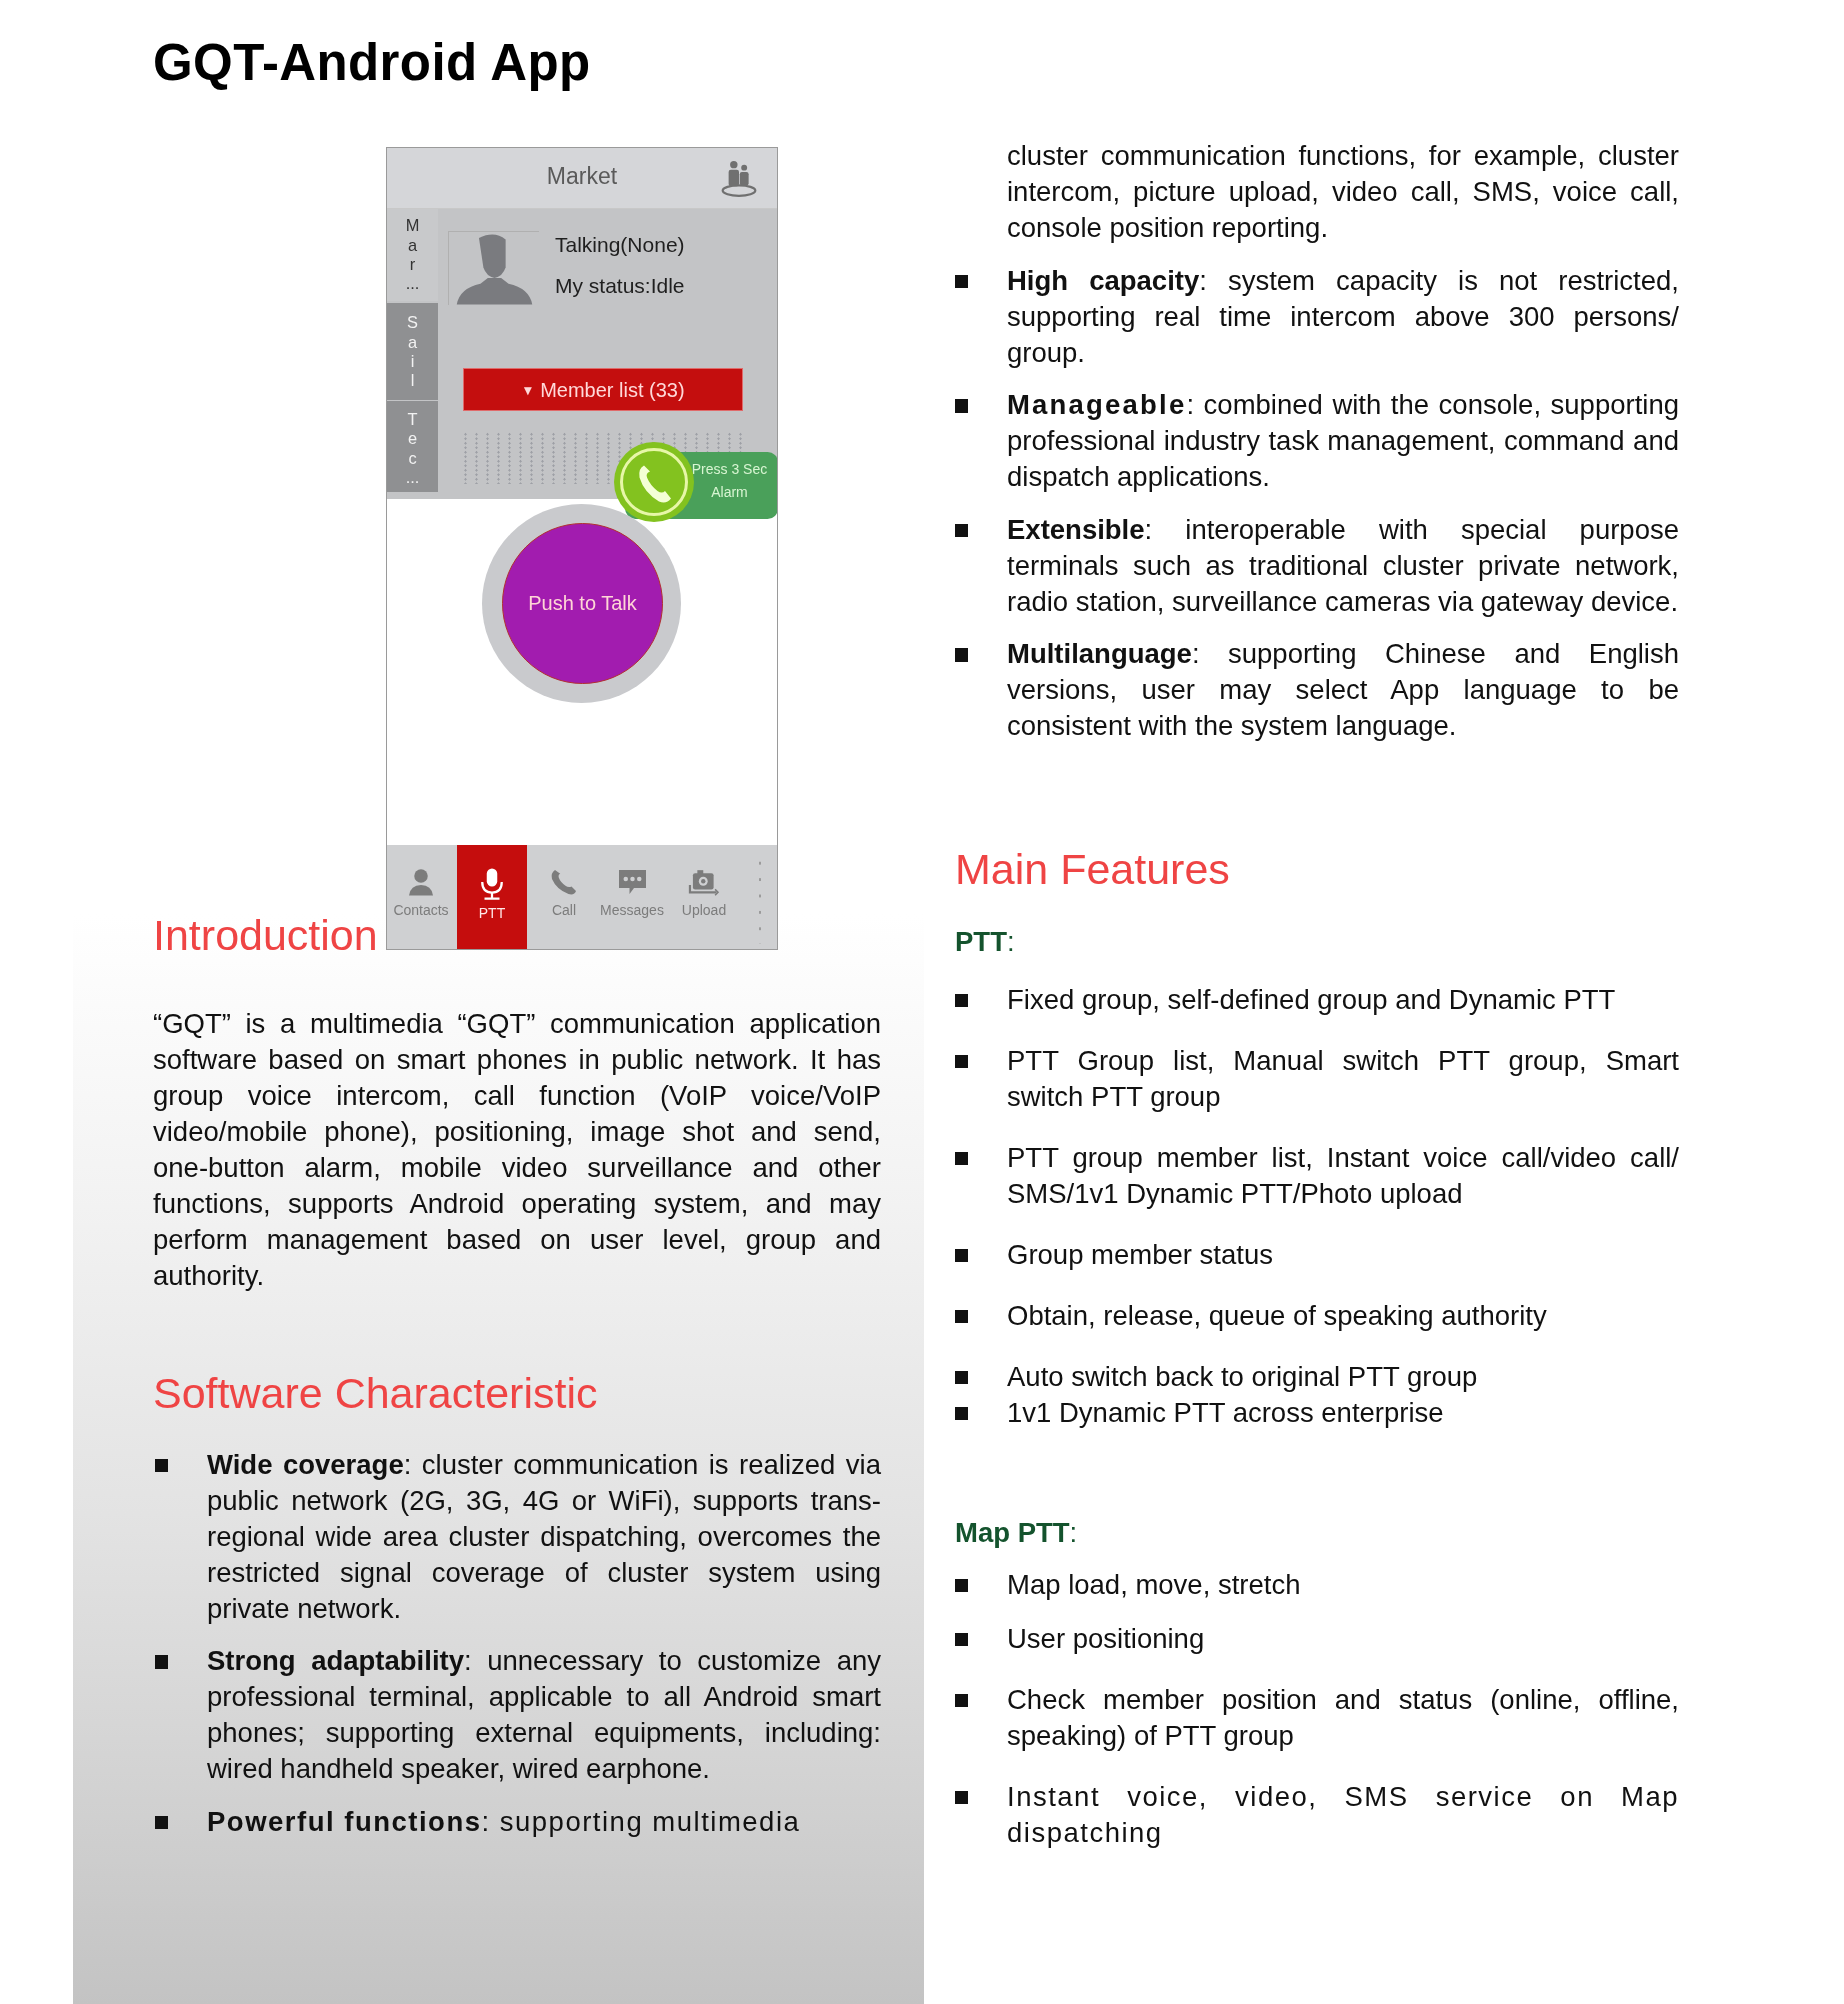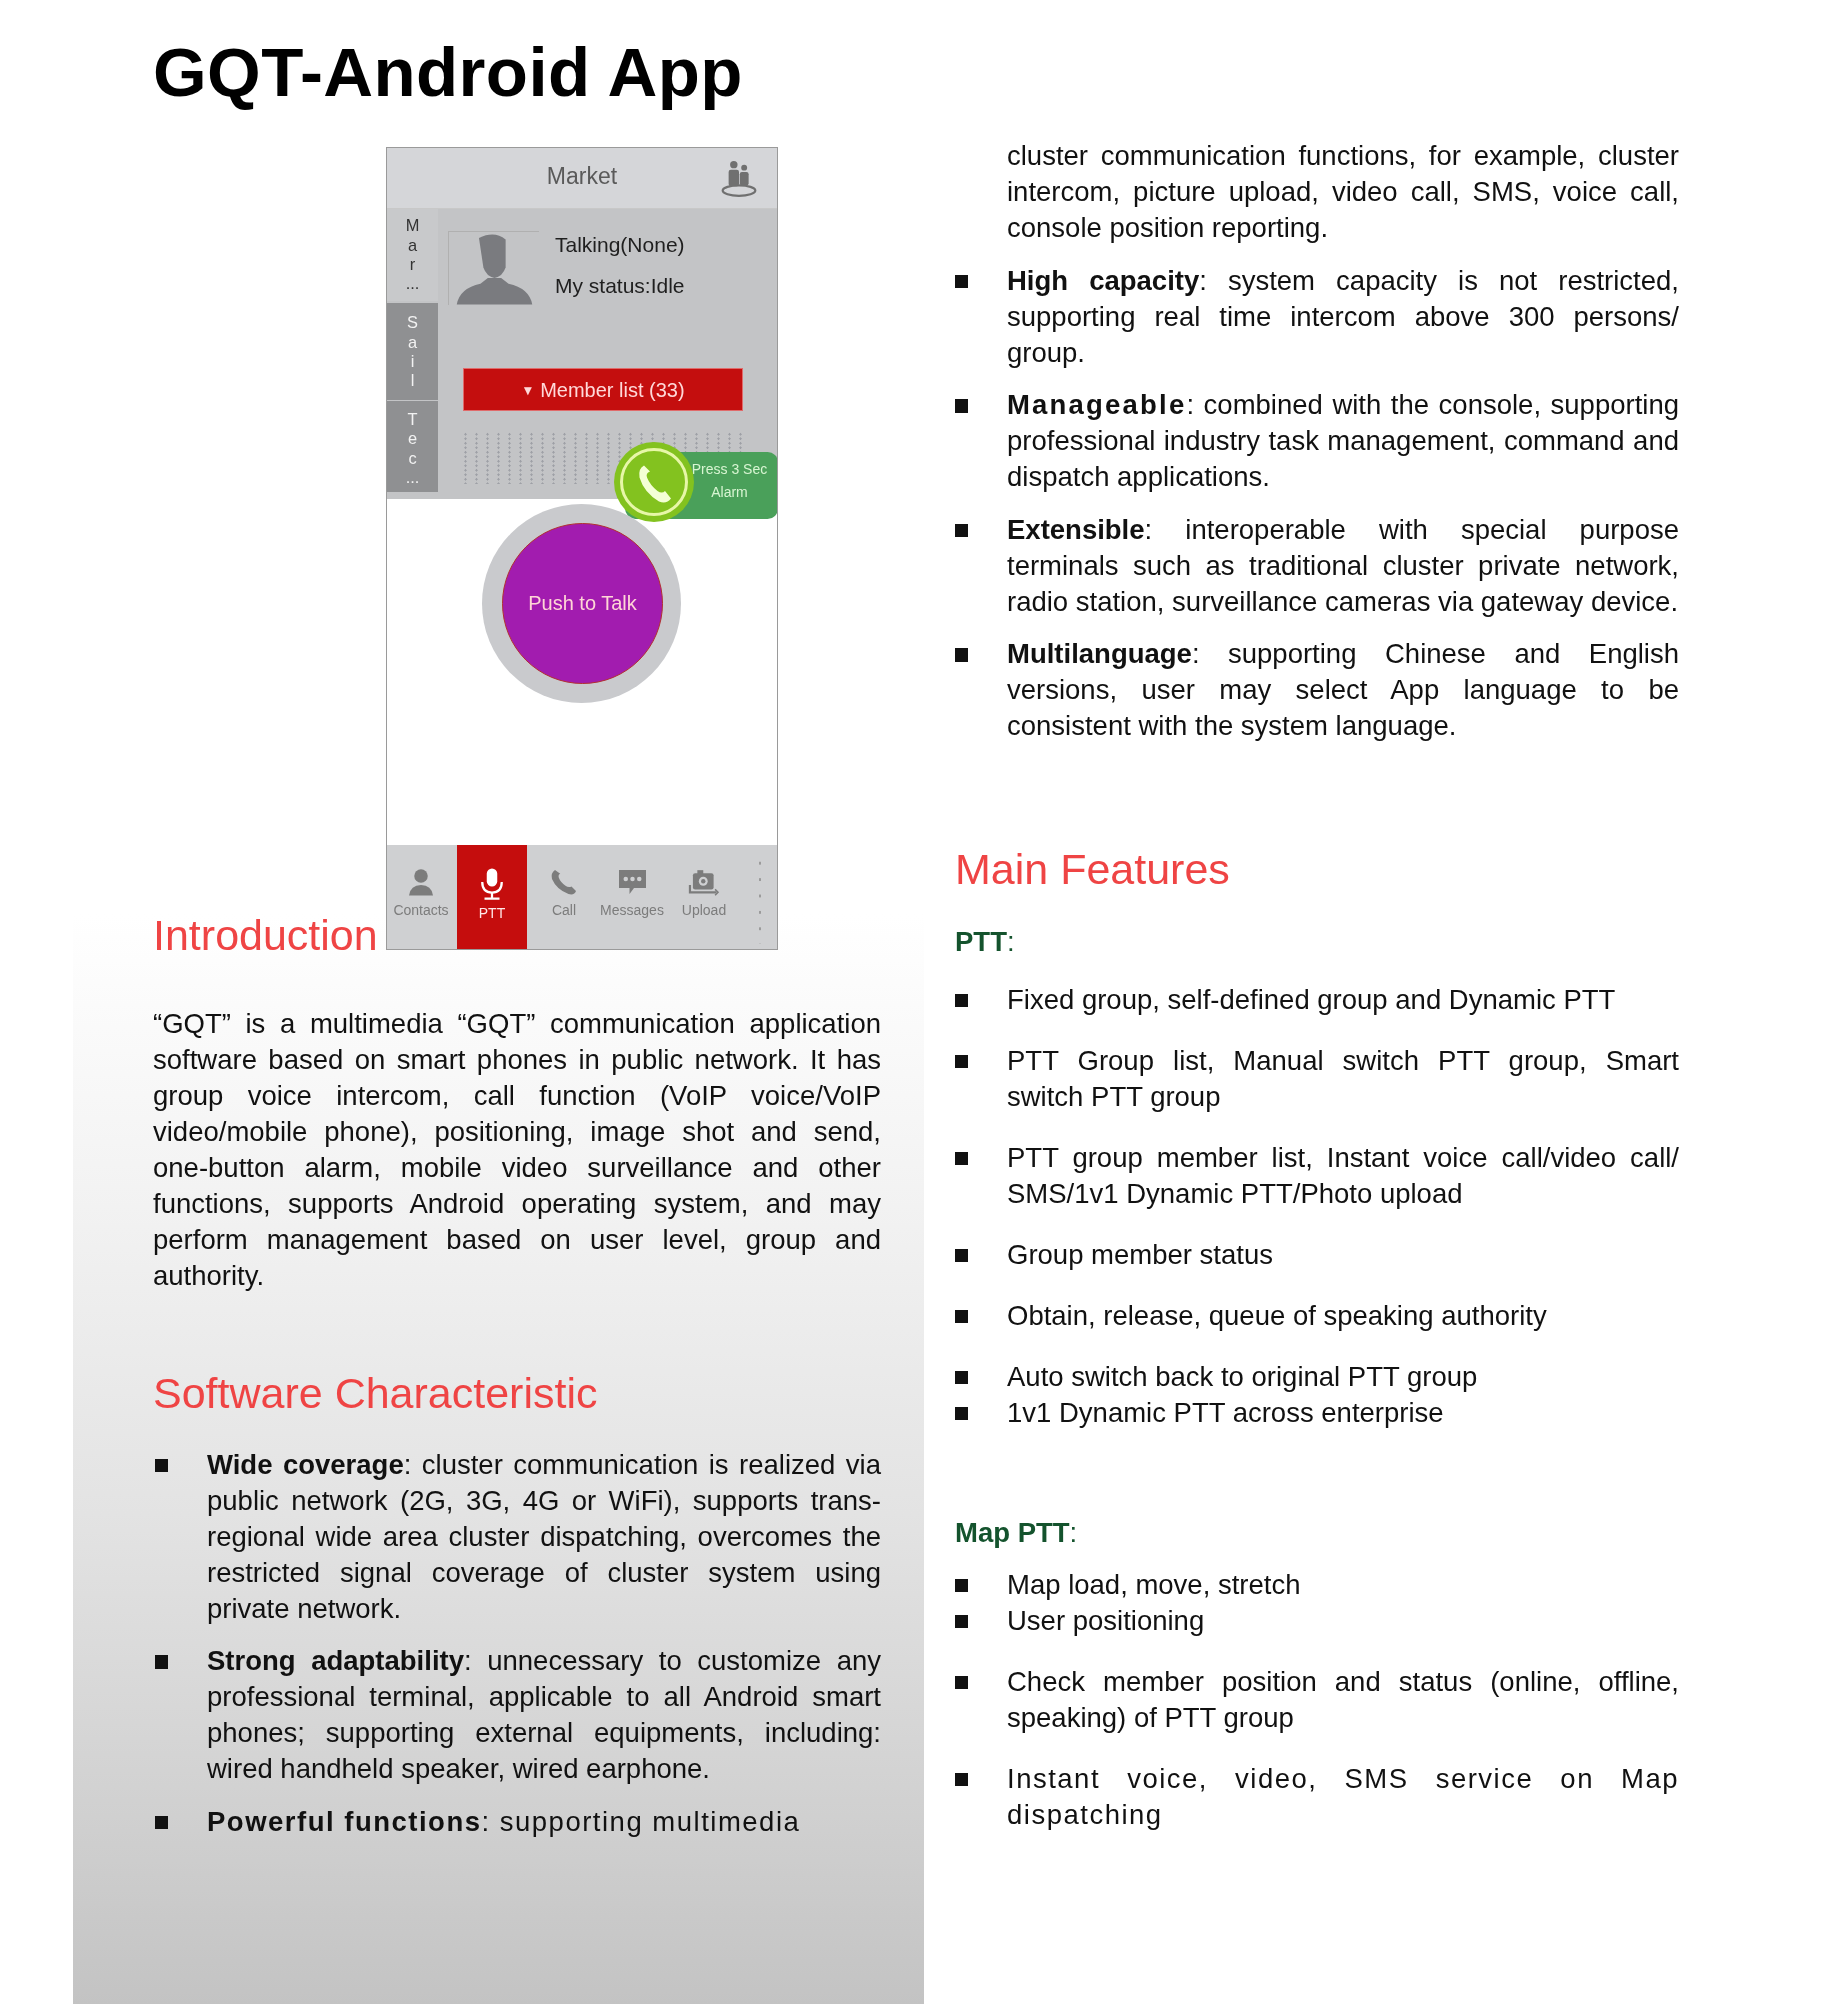--- a/index.html
+++ b/index.html
@@ -2,21 +2,21 @@
 <html style="font-size:12px"><head>
 <meta charset="utf-8">
 <style>
   * { box-sizing: border-box; margin: 0; padding: 0; }
   html, body { width: 1845px; height: 2005px; background: #ffffff; overflow: hidden; }
   body { position: relative; font-family: "Liberation Sans", sans-serif; color: #111; }
 
   .page-title {
     position: absolute; left: 153px; top: 33px;
     font-family: "Liberation Sans", sans-serif; font-weight: bold;
-    font-size: 69px; letter-spacing: 0.4px; color: #000;
+    font-size: 51px; letter-spacing: 0.4px; color: #000;
   }
 
   
   .left-panel {
     position: absolute; left: 73px; top: 914px; width: 851px; height: 1091px;
     background: linear-gradient(to bottom, #ffffff 0%, #f3f3f3 25%, #e3e3e3 55%, #d2d2d2 80%, #c3c3c3 100%);
   }
 
   
   .phone {
@@ -248,18 +248,18 @@
   <li style="margin-bottom:25px;">PTT Group list, Manual switch PTT group, Smart switch PTT group</li>
   <li style="margin-bottom:25px;">PTT group member list, Instant voice call/video call/ SMS/1v1 Dynamic PTT/Photo upload</li>
   <li style="margin-bottom:25px;">Group member status</li>
   <li style="margin-bottom:25px;">Obtain, release, queue of speaking authority</li>
   <li style="">Auto switch back to original PTT group</li>
   <li>1v1 Dynamic PTT across enterprise</li>
 </ul>
 
 <div class="sub-h" style="left:955px;top:1517px;"><b>Map PTT</b><span>:</span></div>
 <ul class="list" style="left:1007px;top:1567px;width:672px;">
-  <li style="">Map load, move, stretch</li>
+  <li style="margin-bottom:18px;">Map load, move, stretch</li>
   <li style="margin-bottom:25px;">User positioning</li>
   <li style="margin-bottom:25px;">Check member position and status (online, offline, speaking) of PTT group</li>
   <li style="letter-spacing:1.5px;">Instant voice, video, SMS service on Map dispatching</li>
 </ul>
 
 
 </body></html>

